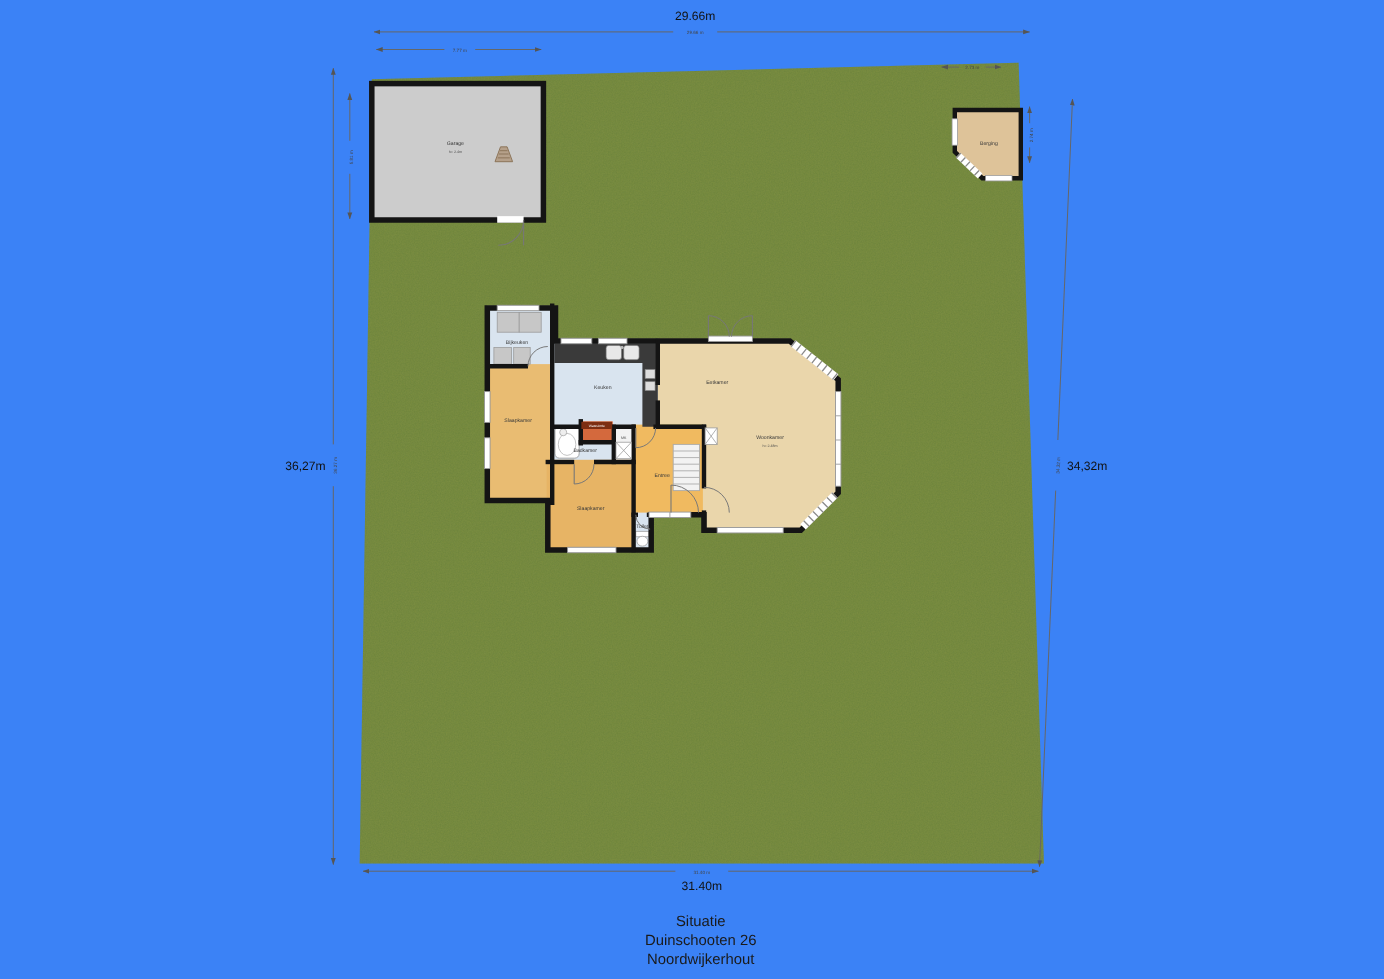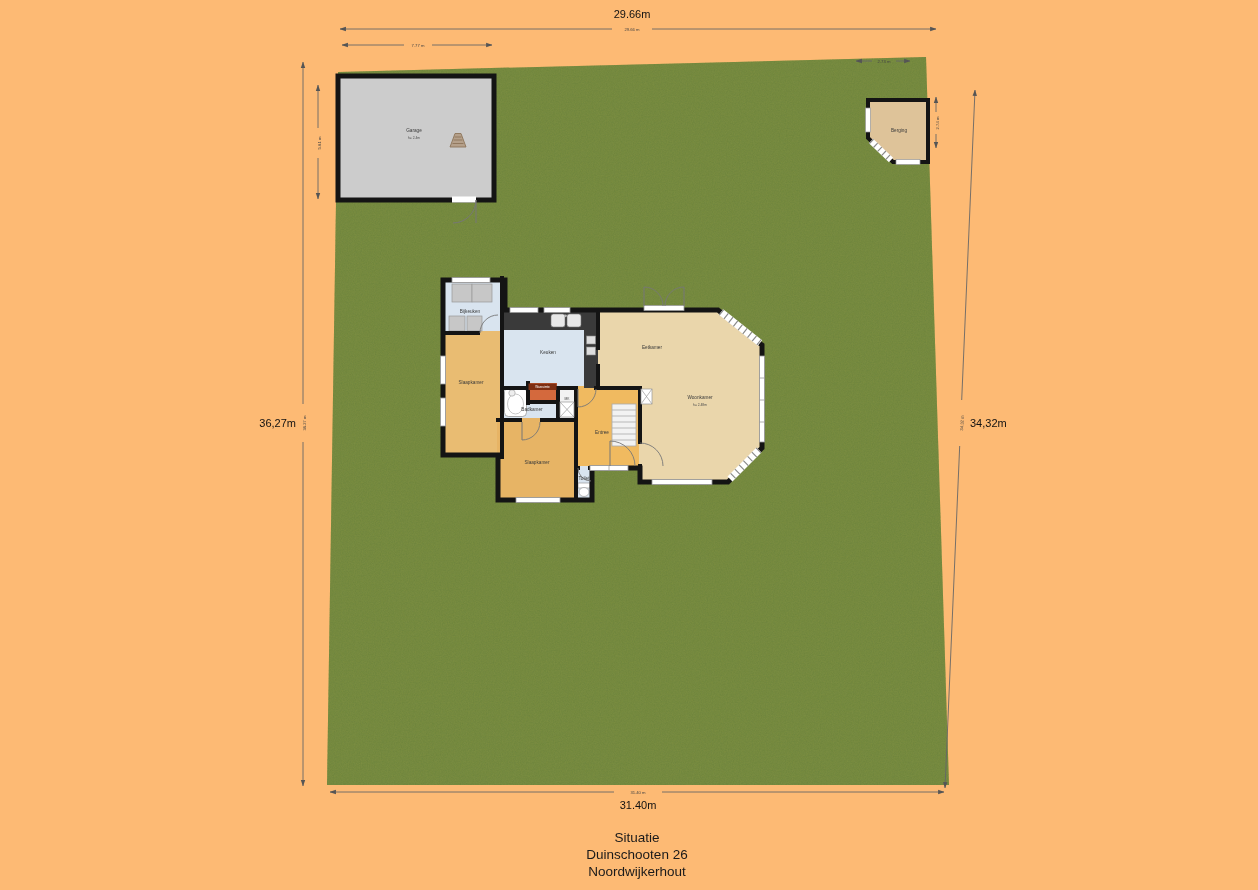--- a/index.html
+++ b/index.html
@@ -1,16 +1,16 @@
 <!DOCTYPE html>
 <html><head>
 <meta charset="utf-8">
 <style>
   html,body{margin:0;padding:0;background:#ffffff;}
-  .stage{position:relative;width:1258px;height:890px;background:#fdba74;overflow:hidden;
+  .stage{position:relative;width:1258px;height:890px;background:#3b82f6;overflow:hidden;
          font-family:"Liberation Sans", sans-serif;}
   svg{position:absolute;left:0;top:0;}
   text{font-family:"Liberation Sans", sans-serif;fill:#222;}
   .dim-big{font-size:11px;fill:#111;}
   .dim-tiny{font-size:4.2px;fill:#444;}
   .room-label{font-size:4.7px;fill:#3a3a3a;}
   .room-sub{font-size:3.3px;fill:#4a4a4a;}
   .band-label{font-size:3.1px;fill:#ffffff;}
   .title-line{font-size:13.5px;fill:#1a1a1a;}
   .mid{text-anchor:middle;}

